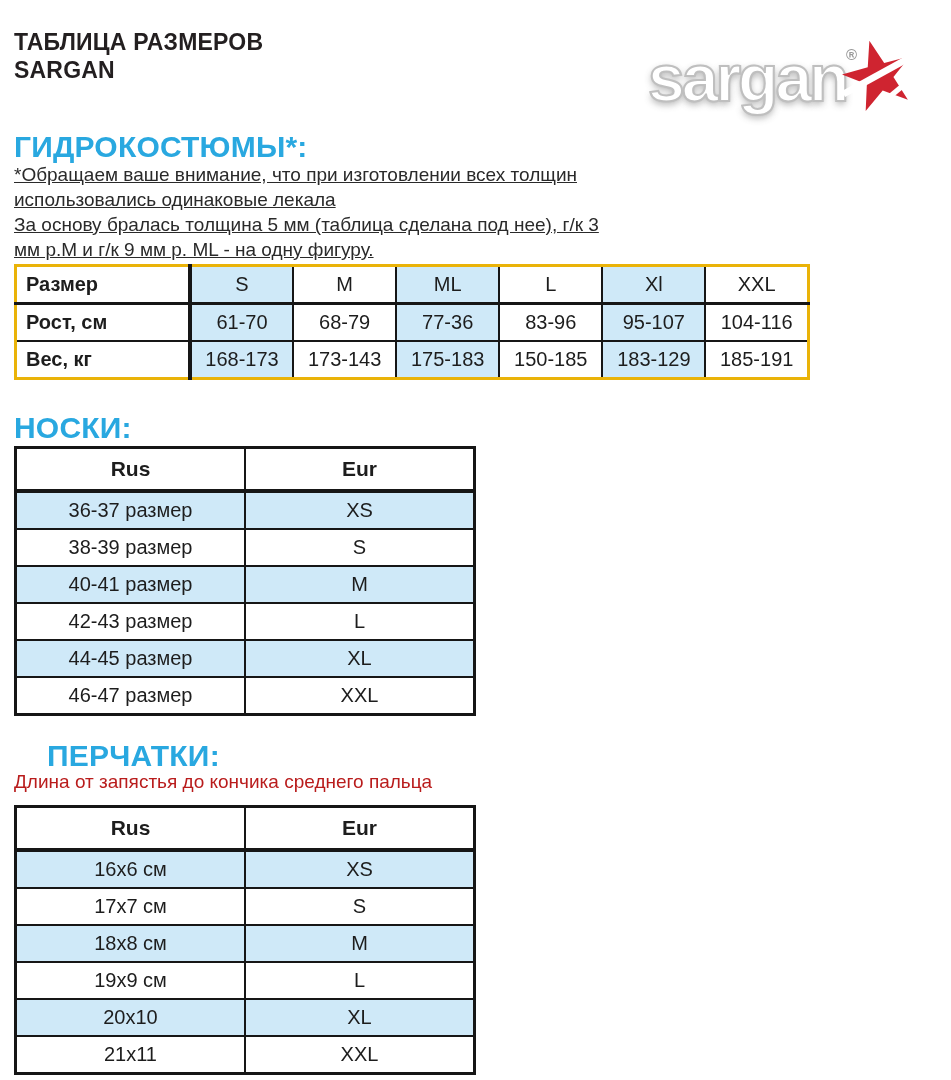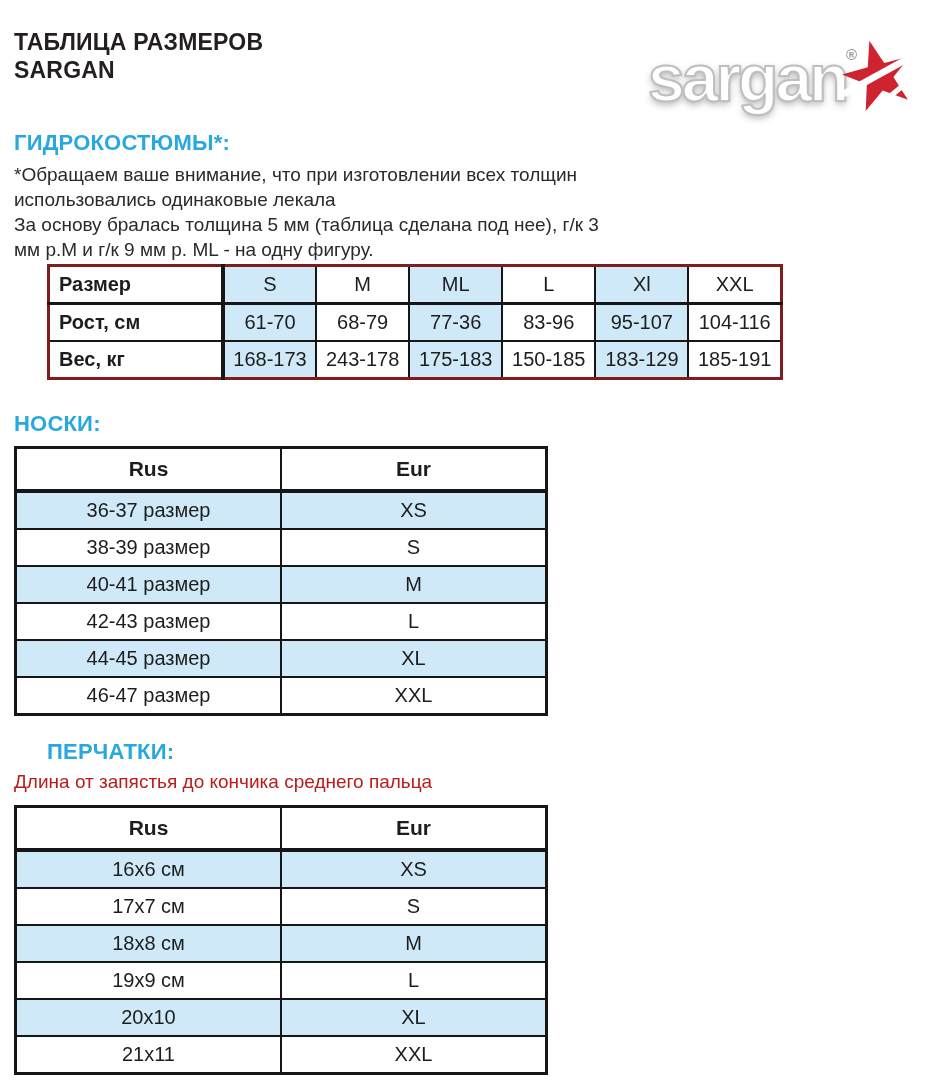--- a/index.html
+++ b/index.html
@@ -16,41 +16,41 @@
   .logo{left:648px;top:22px;width:268px;height:96px;}
   .logo-text{
     position:absolute;left:0;top:30px;font-size:66px;font-weight:bold;line-height:52px;
     letter-spacing:-3px;color:#ffffff;-webkit-text-stroke:2px #bfbfbf;
     text-shadow:0 3px 7px rgba(80,80,80,.45),0 0 2px #cccccc;
   }
   .logo-reg{position:absolute;left:198px;top:24px;font-size:15px;color:#9a9a9a;font-weight:bold;}
   .logo-star{position:absolute;right:0;top:6px;width:74px;height:90px;}
 
   
-  .section-heading{font-size:22px;font-weight:bold;color:#29a8e0;letter-spacing:.2px;}
+  .section-heading{font-size:30px;font-weight:bold;color:#29a8e0;letter-spacing:.2px;}
   .h-wetsuits{left:14px;top:130px;}
   .h-socks{left:14px;top:411px;}
   .h-gloves{left:14px;top:739px;margin-left:33px;}
 
-  .note{left:14px;top:162px;font-size:19px;line-height:25px;color:#2a2a2a;}
+  .note{left:14px;top:162px;font-size:19px;line-height:25px;color:#2a2a2a;text-decoration:underline;}
   .gloves-note{left:14px;top:771px;font-size:19px;color:#b91c1c;}
 
   
   table{border-collapse:collapse;table-layout:fixed;background:#fff;}
   th,td{padding:0;font-size:20px;color:#1d1d1d;text-align:center;overflow:hidden;white-space:nowrap;}
   .hl{background:#cfe9f8;}
 
   
-  .wt{left:14px;top:264px;width:736px;border:3px solid #7f1d1d;margin-left:33px;}
+  .wt{left:14px;top:264px;width:796px;border:3px solid #eab308;}
   .wt th,.wt td{border:2px solid #161616;height:35px;font-weight:normal;}
   .wt .rowhead{width:162px;text-align:left;padding-left:9px;font-weight:bold;border-right:4px solid #161616;}
   .wt thead th{border-bottom:3px solid #161616;}
 
   
-  .duo{left:14px;top:446px;width:534px;border:3px solid #161616;}
+  .duo{left:14px;top:446px;width:462px;border:3px solid #161616;}
   .duo th,.duo td{border:2px solid #161616;}
   .duo thead th{height:40px;font-weight:bold;font-size:21px;border-bottom:4px solid #161616;}
   .duo td{height:35px;}
   .gt{top:805px;}
 </style>
 </head>
 <body>
 
 <div class="abs page-title">
   <div>ТАБЛИЦА РАЗМЕРОВ</div>
@@ -93,21 +93,21 @@
       <td class="hl">61-70</td>
       <td>68-79</td>
       <td class="hl">77-36</td>
       <td>83-96</td>
       <td class="hl">95-107</td>
       <td>104-116</td>
     </tr>
     <tr>
       <th class="rowhead">Вес, кг</th>
       <td class="hl">168-173</td>
-      <td>243-178</td>
+      <td>173-143</td>
       <td class="hl">175-183</td>
       <td>150-185</td>
       <td class="hl">183-129</td>
       <td>185-191</td>
     </tr>
   </tbody>
 </table>
 
 <div class="abs section-heading h-socks">НОСКИ:</div>
 

